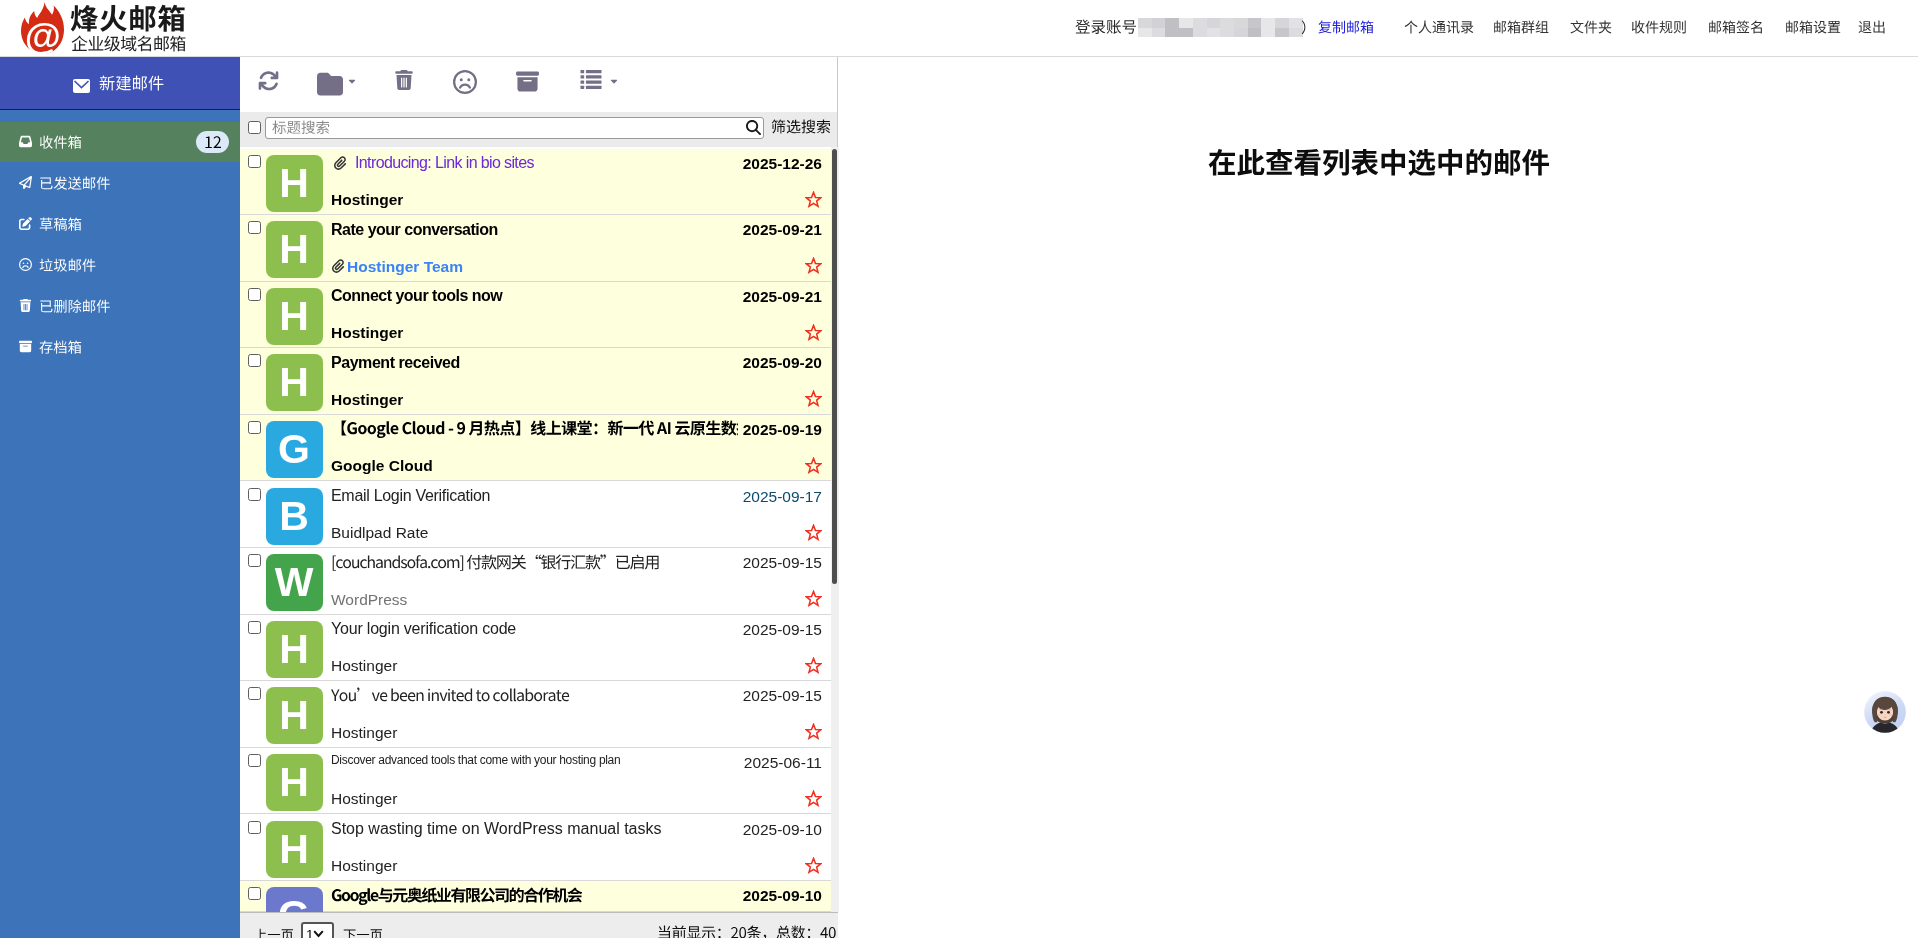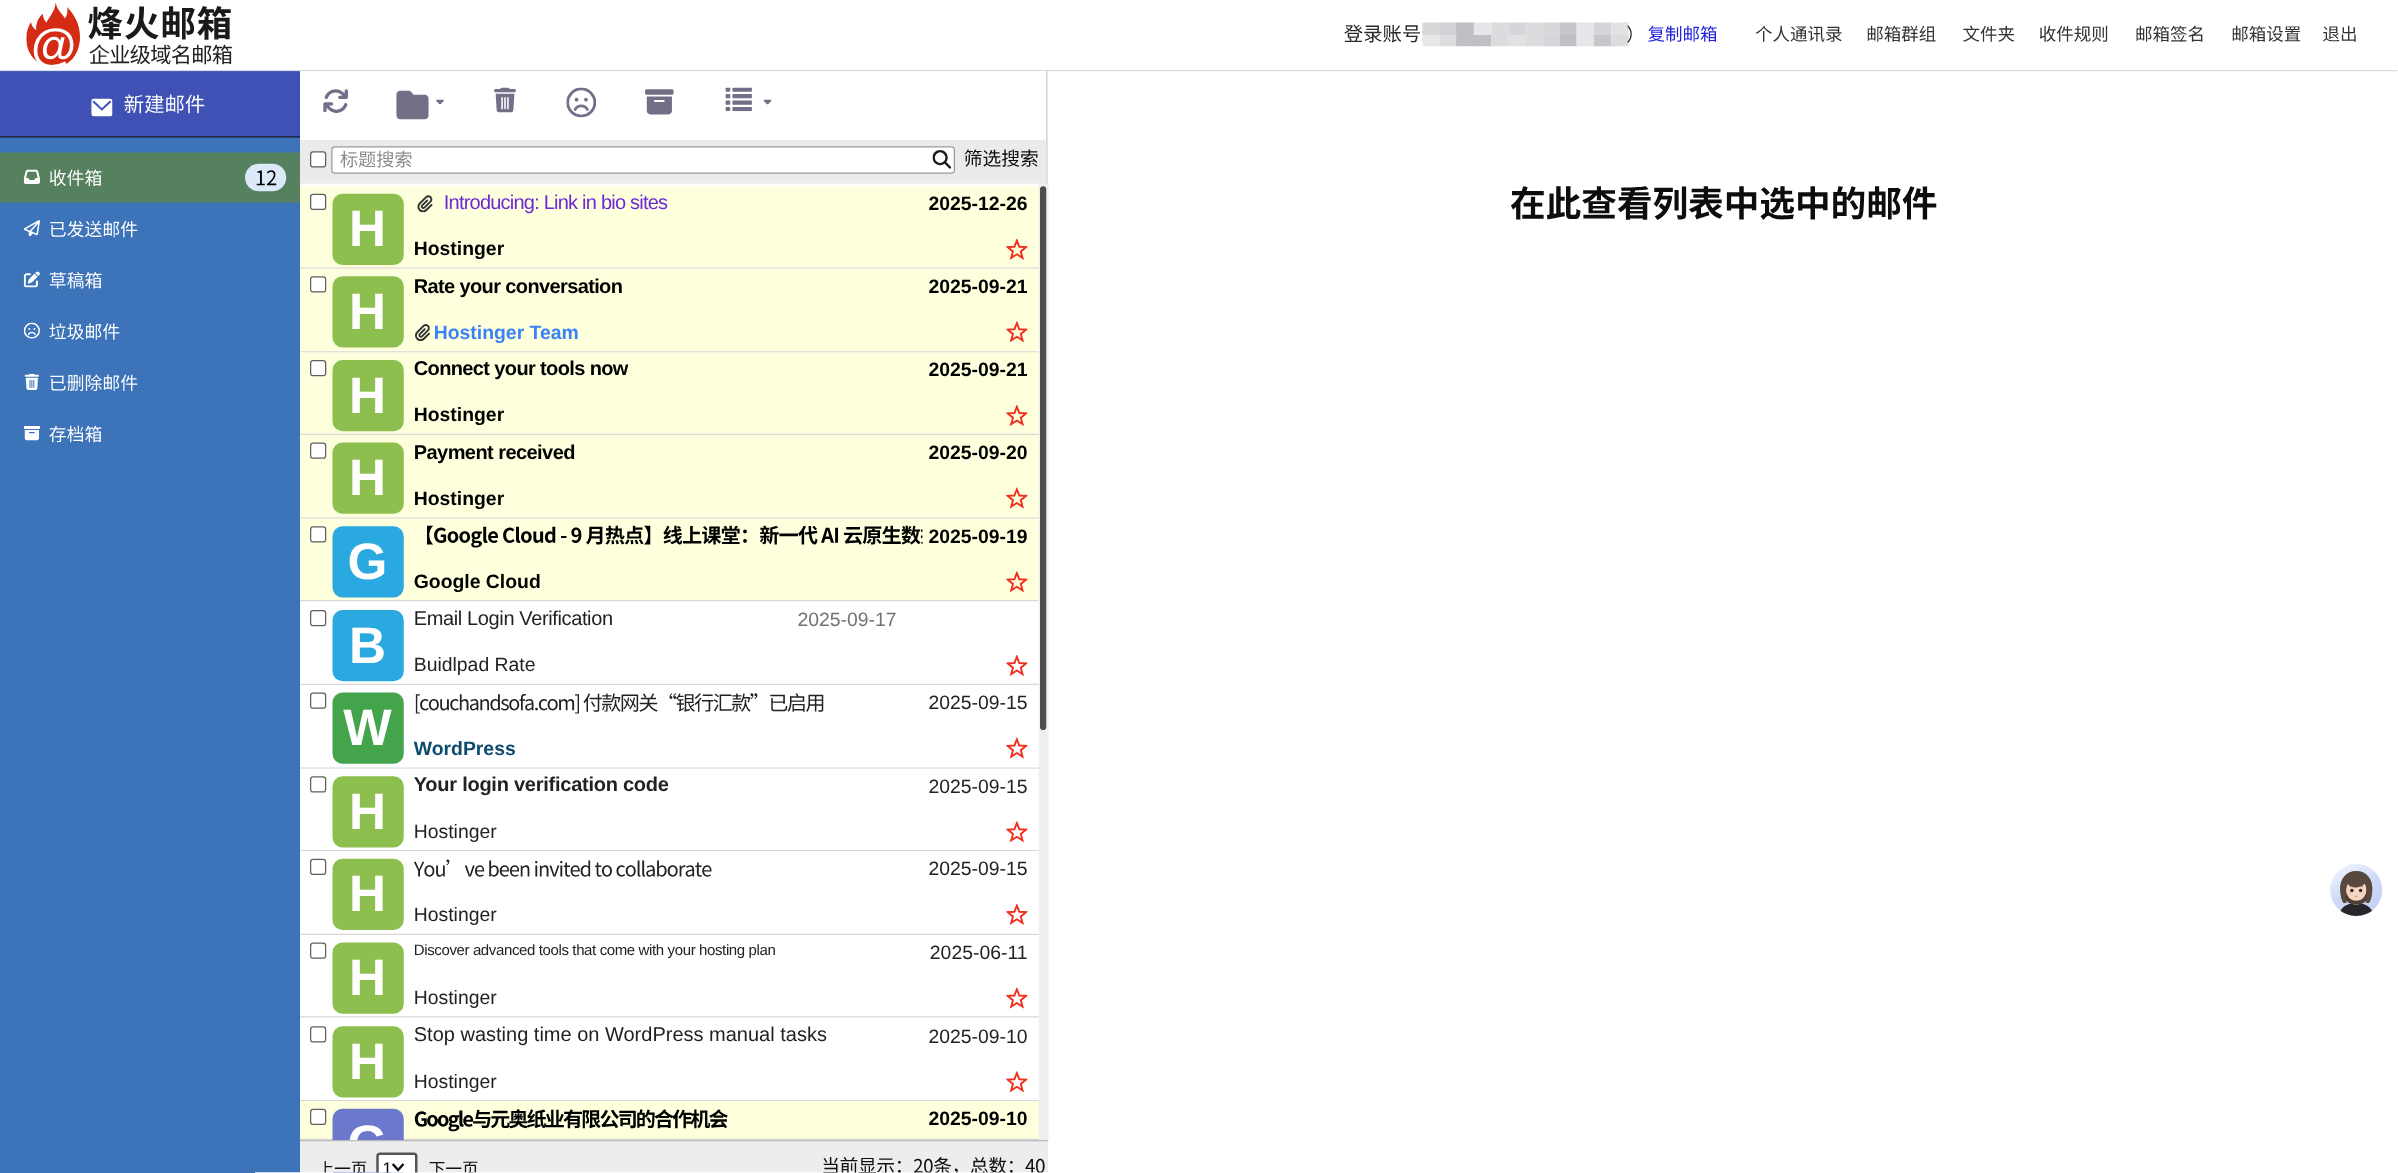--- a/index.html
+++ b/index.html
@@ -247,46 +247,46 @@
 <div class="abs" style="left:331px;top:457.4px;font-size:15.5px;font-weight:bold;color:#000">Google Cloud</div>
 <svg class="abs" style="left:805px;top:456.9px" width="17" height="17" viewBox="0 0 512 512">
     <path d="M256 42L315 193L477 202L351 305L392 462L256 374L120 462L161 305L35 202L197 193Z" fill="none" stroke="#f22e1e" stroke-width="46" stroke-linejoin="miter"></path>
   </svg>
 <div class="abs" style="left:240px;top:481.5px;width:597px;height:66.6px;background:#fff;border-bottom:1px solid #d8d8d8;overflow:hidden"></div>
 <div class="abs" style="left:248px;top:487.5px;width:13px;height:13px;background:#fff;border:1.4px solid #5f5f5f;border-radius:2.5px"></div>
 <div class="abs" style="left:265.5px;top:487.5px;width:57px;height:57px;background:#29a9e0;border-radius:8px;overflow:hidden">
     <div style="text-align:center;font-size:41px;line-height:57px;font-weight:bold;color:#fff">B</div>
   </div>
 <div class="abs" style="left:331px;top:487.0px;font-size:16px;font-weight:normal;color:#222;white-space:nowrap;letter-spacing:-0.30px">Email Login Verification</div>
-<div class="abs" style="left:638px;top:487.5px;width:184px;font-size:15.5px;font-weight:normal;color:#737373">2025-09-17</div>
+<div class="abs" style="left:638px;top:487.5px;width:184px;text-align:right;font-size:15.5px;font-weight:normal;color:#0c4a6e">2025-09-17</div>
 <div class="abs" style="left:331px;top:524.0px;font-size:15.5px;font-weight:normal;color:#222">Buidlpad Rate</div>
 <svg class="abs" style="left:805px;top:523.5px" width="17" height="17" viewBox="0 0 512 512">
     <path d="M256 42L315 193L477 202L351 305L392 462L256 374L120 462L161 305L35 202L197 193Z" fill="none" stroke="#f22e1e" stroke-width="46" stroke-linejoin="miter"></path>
   </svg>
 <div class="abs" style="left:240px;top:548.1px;width:597px;height:66.6px;background:#fff;border-bottom:1px solid #d8d8d8;overflow:hidden"></div>
 <div class="abs" style="left:248px;top:554.1px;width:13px;height:13px;background:#fff;border:1.4px solid #5f5f5f;border-radius:2.5px"></div>
 <div class="abs" style="left:265.5px;top:554.1px;width:57px;height:57px;background:#43a44c;border-radius:8px;overflow:hidden">
     <div style="text-align:center;font-size:41px;line-height:57px;font-weight:bold;color:#fff">W</div>
   </div>
 <div class="abs" style="left:331px;top:553.6px;width:407px;height:20px;overflow:hidden">
     <svg style="position:absolute;left:0.0px;top:0.0px" width="329" height="20" viewBox="0 -14.1 329 20">
       <path d="M1.7 2.7H4.9V1.9H2.8V-11.8H4.9V-12.7H1.7ZM9.2 0.2C10.2 0.2 11.2 -0.2 12 -0.9L11.3 -1.9C10.8 -1.4 10.1 -1 9.3 -1C7.7 -1 6.6 -2.3 6.6 -4.3C6.6 -6.3 7.7 -7.7 9.3 -7.7C10 -7.7 10.6 -7.4 11.1 -6.9L11.8 -7.9C11.2 -8.4 10.4 -8.9 9.3 -8.9C7 -8.9 5.1 -7.2 5.1 -4.3C5.1 -1.5 6.9 0.2 9.2 0.2ZM16.1 0.2C18.2 0.2 20.1 -1.5 20.1 -4.3C20.1 -7.2 18.2 -8.9 16.1 -8.9C14 -8.9 12.1 -7.2 12.1 -4.3C12.1 -1.5 14 0.2 16.1 0.2ZM16.1 -1C14.6 -1 13.6 -2.3 13.6 -4.3C13.6 -6.3 14.6 -7.7 16.1 -7.7C17.6 -7.7 18.6 -6.3 18.6 -4.3C18.6 -2.3 17.6 -1 16.1 -1ZM23.8 0.2C25 0.2 25.9 -0.4 26.7 -1.4H26.7L26.9 0H28.1V-8.7H26.6V-2.5C25.8 -1.5 25.2 -1.1 24.3 -1.1C23.1 -1.1 22.6 -1.7 22.6 -3.4V-8.7H21.2V-3.2C21.2 -1 22 0.2 23.8 0.2ZM33.3 0.2C34.3 0.2 35.3 -0.2 36.1 -0.9L35.4 -1.9C34.9 -1.4 34.2 -1 33.4 -1C31.8 -1 30.7 -2.3 30.7 -4.3C30.7 -6.3 31.9 -7.7 33.4 -7.7C34.1 -7.7 34.7 -7.4 35.2 -6.9L35.9 -7.9C35.3 -8.4 34.5 -8.9 33.4 -8.9C31.1 -8.9 29.2 -7.2 29.2 -4.3C29.2 -1.5 31 0.2 33.3 0.2ZM36.9 0H38.3V-6.3C39.2 -7.2 39.8 -7.6 40.7 -7.6C41.8 -7.6 42.3 -6.9 42.3 -5.3V0H43.8V-5.5C43.8 -7.7 43 -8.9 41.1 -8.9C40 -8.9 39.1 -8.3 38.3 -7.5L38.3 -9.2V-12.7H36.9ZM47.4 0.2C48.5 0.2 49.5 -0.4 50.3 -1H50.3L50.5 0H51.7V-5.3C51.7 -7.5 50.8 -8.9 48.7 -8.9C47.3 -8.9 46 -8.3 45.3 -7.8L45.8 -6.8C46.5 -7.2 47.4 -7.7 48.4 -7.7C49.9 -7.7 50.2 -6.6 50.2 -5.5C46.5 -5.1 44.9 -4.1 44.9 -2.3C44.9 -0.7 46 0.2 47.4 0.2ZM47.8 -1C47 -1 46.3 -1.4 46.3 -2.4C46.3 -3.5 47.3 -4.2 50.2 -4.5V-2.1C49.4 -1.4 48.7 -1 47.8 -1ZM53.3 0H54.8V-6.3C55.6 -7.2 56.2 -7.6 57.1 -7.6C58.3 -7.6 58.8 -6.9 58.8 -5.3V0H60.2V-5.5C60.2 -7.7 59.4 -8.9 57.6 -8.9C56.4 -8.9 55.5 -8.3 54.7 -7.4H54.6L54.5 -8.7H53.3ZM64.8 0.2C65.9 0.2 66.8 -0.4 67.5 -1H67.5L67.7 0H68.9V-12.7H67.4V-9.4L67.5 -7.9C66.7 -8.5 66 -8.9 65 -8.9C63 -8.9 61.3 -7.2 61.3 -4.3C61.3 -1.4 62.7 0.2 64.8 0.2ZM65.2 -1C63.6 -1 62.8 -2.3 62.8 -4.4C62.8 -6.3 63.9 -7.7 65.3 -7.7C66 -7.7 66.7 -7.4 67.4 -6.8V-2.2C66.7 -1.4 66 -1 65.2 -1ZM72.9 0.2C75 0.2 76.1 -1 76.1 -2.4C76.1 -4 74.7 -4.5 73.4 -5C72.5 -5.4 71.6 -5.7 71.6 -6.5C71.6 -7.2 72.1 -7.8 73.2 -7.8C74 -7.8 74.6 -7.4 75.2 -7L75.9 -7.9C75.2 -8.5 74.2 -8.9 73.2 -8.9C71.3 -8.9 70.2 -7.8 70.2 -6.4C70.2 -5 71.5 -4.4 72.7 -3.9C73.7 -3.6 74.7 -3.2 74.7 -2.3C74.7 -1.5 74.1 -0.9 73 -0.9C71.9 -0.9 71.2 -1.3 70.4 -2L69.7 -1C70.5 -0.3 71.7 0.2 72.9 0.2ZM80.4 0.2C82.5 0.2 84.4 -1.5 84.4 -4.3C84.4 -7.2 82.5 -8.9 80.4 -8.9C78.2 -8.9 76.4 -7.2 76.4 -4.3C76.4 -1.5 78.2 0.2 80.4 0.2ZM80.4 -1C78.9 -1 77.9 -2.3 77.9 -4.3C77.9 -6.3 78.9 -7.7 80.4 -7.7C81.9 -7.7 82.9 -6.3 82.9 -4.3C82.9 -2.3 81.9 -1 80.4 -1ZM84.6 -7.5H85.8V0H87.2V-7.5H89.1V-8.7H87.2V-10.1C87.2 -11.2 87.6 -11.8 88.5 -11.8C88.8 -11.8 89.1 -11.7 89.4 -11.5L89.8 -12.7C89.4 -12.8 88.9 -12.9 88.3 -12.9C86.6 -12.9 85.8 -11.8 85.8 -10.1V-8.7L84.6 -8.6ZM91.6 0.2C92.7 0.2 93.6 -0.4 94.5 -1H94.5L94.6 0H95.8V-5.3C95.8 -7.5 95 -8.9 92.8 -8.9C91.4 -8.9 90.2 -8.3 89.4 -7.8L90 -6.8C90.7 -7.2 91.6 -7.7 92.6 -7.7C94 -7.7 94.4 -6.6 94.4 -5.5C90.7 -5.1 89.1 -4.1 89.1 -2.3C89.1 -0.7 90.1 0.2 91.6 0.2ZM92 -1C91.1 -1 90.5 -1.4 90.5 -2.4C90.5 -3.5 91.5 -4.2 94.4 -4.5V-2.1C93.5 -1.4 92.8 -1 92 -1ZM98.2 0.2C98.8 0.2 99.3 -0.2 99.3 -0.9C99.3 -1.6 98.8 -2 98.2 -2C97.6 -2 97.1 -1.6 97.1 -0.9C97.1 -0.2 97.6 0.2 98.2 0.2ZM104.2 0.2C105.2 0.2 106.2 -0.2 107 -0.9L106.3 -1.9C105.8 -1.4 105.1 -1 104.3 -1C102.7 -1 101.6 -2.3 101.6 -4.3C101.6 -6.3 102.8 -7.7 104.3 -7.7C105 -7.7 105.6 -7.4 106.1 -6.9L106.8 -7.9C106.2 -8.4 105.4 -8.9 104.3 -8.9C102 -8.9 100.1 -7.2 100.1 -4.3C100.1 -1.5 101.9 0.2 104.2 0.2ZM111.1 0.2C113.3 0.2 115.2 -1.5 115.2 -4.3C115.2 -7.2 113.3 -8.9 111.1 -8.9C109 -8.9 107.1 -7.2 107.1 -4.3C107.1 -1.5 109 0.2 111.1 0.2ZM111.1 -1C109.6 -1 108.6 -2.3 108.6 -4.3C108.6 -6.3 109.6 -7.7 111.1 -7.7C112.6 -7.7 113.7 -6.3 113.7 -4.3C113.7 -2.3 112.6 -1 111.1 -1ZM116.3 0H117.8V-6.3C118.6 -7.2 119.3 -7.6 120 -7.6C121.1 -7.6 121.6 -6.9 121.6 -5.3V0H123V-6.3C123.8 -7.2 124.5 -7.6 125.2 -7.6C126.3 -7.6 126.8 -6.9 126.8 -5.3V0H128.3V-5.5C128.3 -7.7 127.4 -8.9 125.7 -8.9C124.6 -8.9 123.7 -8.2 122.8 -7.2C122.4 -8.3 121.7 -8.9 120.4 -8.9C119.3 -8.9 118.4 -8.3 117.7 -7.4H117.6L117.5 -8.7H116.3ZM129 2.7H132.2V-12.7H129V-11.8H131.1V1.9H129ZM141.7 -6.5C142.5 -5.2 143.6 -3.5 144.1 -2.5L145.2 -3.1C144.7 -4.1 143.6 -5.7 142.8 -7ZM147.2 -13.2V-9.9H140.7V-8.7H147.2V-0.4C147.2 0 147.1 0.1 146.7 0.1C146.3 0.1 145 0.2 143.6 0.1C143.8 0.4 144 1 144.1 1.3C145.9 1.3 146.9 1.3 147.6 1.1C148.2 0.9 148.4 0.6 148.4 -0.4V-8.7H150.5V-9.9H148.4V-13.2ZM139.9 -13.3C139 -10.8 137.4 -8.4 135.8 -6.8C136 -6.5 136.4 -5.9 136.5 -5.6C137.1 -6.2 137.6 -6.9 138.2 -7.6V1.2H139.4V-9.4C140 -10.6 140.6 -11.8 141.1 -13ZM152 -3.5C151.7 -2.4 151.1 -1.1 150.6 -0.3C150.8 -0.2 151.3 0 151.5 0.2C152 -0.7 152.6 -2.1 153 -3.2ZM156.1 -3.1C156.5 -2.3 157 -1.2 157.2 -0.5L158.2 -1C158 -1.6 157.4 -2.7 157 -3.5ZM160.9 -8.3V-7.5C160.9 -5.3 160.6 -2 157.8 0.5C158.1 0.7 158.5 1 158.7 1.3C160.3 -0.2 161.1 -1.9 161.6 -3.5C162.2 -1.4 163.2 0.3 164.8 1.3C164.9 0.9 165.3 0.5 165.6 0.3C163.7 -0.8 162.5 -3.2 162 -6C162 -6.5 162 -7 162 -7.5V-8.3ZM154 -13.4V-11.9H150.9V-10.9H154V-9.5H151.2V-8.5H157.9V-9.5H155.1V-10.9H158.2V-11.9H155.1V-13.4ZM150.7 -5.1V-4H154V0C154 0.2 154 0.2 153.8 0.2C153.6 0.2 153 0.2 152.4 0.2C152.5 0.5 152.7 0.9 152.7 1.2C153.7 1.2 154.2 1.2 154.6 1.1C155 0.9 155.1 0.6 155.1 0V-4H158.4V-5.1ZM159.6 -13.4C159.3 -10.9 158.7 -8.5 157.7 -6.9V-7.3H151.4V-6.3H157.7V-6.8C158 -6.6 158.5 -6.3 158.7 -6.1C159.2 -7 159.7 -8.2 160 -9.4H163.9C163.7 -8.4 163.4 -7.2 163.1 -6.5L164.1 -6.2C164.5 -7.2 165 -8.9 165.3 -10.4L164.5 -10.6L164.3 -10.5H160.3C160.5 -11.4 160.7 -12.3 160.8 -13.3ZM168 -8.6C168.7 -7.7 169.5 -6.7 170.2 -5.6C169.6 -3.9 168.8 -2.5 167.6 -1.4C167.9 -1.3 168.4 -0.9 168.6 -0.7C169.5 -1.8 170.3 -3.1 171 -4.6C171.5 -3.8 171.9 -3.1 172.2 -2.5L173 -3.3C172.6 -4 172 -4.8 171.4 -5.8C171.8 -7.1 172.2 -8.5 172.4 -10.1L171.3 -10.2C171.2 -9 170.9 -7.9 170.6 -6.8C170 -7.7 169.4 -8.5 168.7 -9.2ZM172.6 -8.6C173.4 -7.7 174.1 -6.6 174.8 -5.6C174.2 -3.8 173.3 -2.4 172.1 -1.3C172.4 -1.1 172.9 -0.8 173.1 -0.6C174.1 -1.6 174.9 -2.9 175.5 -4.5C176.1 -3.6 176.5 -2.7 176.8 -2L177.7 -2.7C177.3 -3.6 176.7 -4.6 176 -5.7C176.4 -7 176.7 -8.5 177 -10.1L175.9 -10.2C175.7 -9 175.5 -7.9 175.2 -6.8C174.6 -7.7 174 -8.5 173.4 -9.2ZM166.3 -12.5V1.2H167.5V-11.3H178.3V-0.3C178.3 -0 178.2 0 177.9 0.1C177.6 0.1 176.6 0.1 175.5 0C175.7 0.4 175.9 0.9 176 1.2C177.4 1.2 178.3 1.2 178.8 1C179.3 0.8 179.5 0.4 179.5 -0.3V-12.5ZM183.3 -12.8C184 -11.9 184.7 -10.8 184.9 -10H181.8V-8.8H187.1V-6.9C187.1 -6.6 187.1 -6.3 187.1 -6H180.8V-4.8H186.8C186.3 -3.1 184.8 -1.2 180.5 0.2C180.8 0.5 181.2 1 181.4 1.3C185.5 -0.2 187.3 -2 188 -3.9C189.3 -1.4 191.4 0.3 194.3 1.2C194.4 0.8 194.8 0.3 195.1 0C192.2 -0.7 190 -2.4 188.8 -4.8H194.7V-6H188.4L188.5 -6.9V-8.8H193.8V-10H190.7C191.2 -10.9 191.9 -12 192.4 -12.9L191.1 -13.4C190.7 -12.4 190 -11 189.3 -10H185L186 -10.6C185.7 -11.4 185 -12.5 184.3 -13.3ZM206.9 -12.9 206.6 -13.6C205.5 -13.1 204.6 -12 204.6 -10.6C204.6 -9.7 205.1 -9 205.8 -9C206.6 -9 206.9 -9.6 206.9 -10.1C206.9 -10.7 206.5 -11.1 205.9 -11.1C205.8 -11.1 205.6 -11.1 205.5 -11C205.5 -11.7 206 -12.5 206.9 -12.9ZM210 -12.9 209.6 -13.6C208.6 -13.1 207.6 -12 207.6 -10.6C207.6 -9.7 208.2 -9 208.9 -9C209.6 -9 210 -9.6 210 -10.1C210 -10.7 209.6 -11.1 209 -11.1C208.8 -11.1 208.7 -11.1 208.6 -11C208.6 -11.7 209.1 -12.5 210 -12.9ZM222.7 -8.7V-6.8H218V-8.7ZM222.7 -9.7H218V-11.7H222.7ZM216.8 1.3C217.1 1.1 217.6 0.9 220.9 0C220.9 -0.3 220.8 -0.8 220.8 -1.1L218 -0.4V-5.7H219.5C220.2 -2.5 221.7 -0 224.2 1.2C224.3 0.8 224.7 0.4 224.9 0.1C223.7 -0.4 222.7 -1.3 221.9 -2.4C222.8 -2.9 223.9 -3.7 224.7 -4.3L223.9 -5.2C223.3 -4.6 222.3 -3.8 221.4 -3.3C221 -4 220.7 -4.8 220.5 -5.7H223.8V-12.7H216.8V-0.8C216.8 -0.2 216.5 0.1 216.3 0.3C216.4 0.5 216.7 1 216.8 1.3ZM212.3 -13.4C211.8 -11.9 210.9 -10.5 210 -9.5C210.2 -9.3 210.5 -8.7 210.6 -8.4C211.2 -9 211.7 -9.7 212.2 -10.5H215.9V-11.6H212.8C213 -12.1 213.2 -12.6 213.4 -13.1ZM212.5 1.2C212.8 0.9 213.2 0.6 216.2 -0.9C216.2 -1.2 216.1 -1.6 216 -2L213.8 -0.8V-4.4H216.1V-5.5H213.8V-7.7H215.7V-8.8H211.2V-7.7H212.6V-5.5H210.4V-4.4H212.6V-0.9C212.6 -0.3 212.3 0 212 0.1C212.2 0.4 212.4 0.9 212.5 1.2ZM231.2 -12.5V-11.3H239.1V-12.5ZM228.6 -13.5C227.7 -12.3 226.2 -10.9 224.8 -10C225.1 -9.7 225.4 -9.3 225.6 -9C227 -10 228.6 -11.6 229.7 -13ZM230.5 -8.1V-6.9H235.9V-0.3C235.9 -0 235.8 0.1 235.5 0.1C235.2 0.1 234.1 0.1 233 0C233.2 0.4 233.4 0.9 233.4 1.2C235 1.2 235.9 1.2 236.4 1.1C237 0.8 237.2 0.5 237.2 -0.3V-6.9H239.6V-8.1ZM229.2 -10C228.1 -8.2 226.3 -6.3 224.7 -5.2C224.9 -4.9 225.4 -4.4 225.5 -4.1C226.1 -4.6 226.8 -5.2 227.4 -5.8V1.3H228.5V-7.1C229.2 -7.9 229.8 -8.8 230.3 -9.6ZM240.6 -12.3C241.6 -11.7 242.7 -10.8 243.3 -10.3L244.1 -11.2C243.5 -11.7 242.3 -12.5 241.3 -13.1ZM239.8 -7.9C240.8 -7.3 242 -6.6 242.6 -6L243.4 -7C242.7 -7.5 241.5 -8.2 240.5 -8.7ZM240.1 0.2 241.2 1C242.1 -0.5 243.1 -2.4 243.9 -4L243 -4.8C242.1 -3 240.9 -1 240.1 0.2ZM254.1 -12.5H244.7V0.5H254.4V-0.7H245.9V-11.3H254.1ZM256 -3.5C255.6 -2.4 255.1 -1.1 254.5 -0.3C254.8 -0.2 255.2 0 255.5 0.2C256 -0.7 256.6 -2.1 257 -3.2ZM260 -3.1C260.5 -2.3 261 -1.2 261.2 -0.5L262.1 -1C261.9 -1.6 261.4 -2.7 260.9 -3.5ZM264.8 -8.3V-7.5C264.8 -5.3 264.6 -2 261.7 0.5C262 0.7 262.5 1 262.7 1.3C264.3 -0.2 265.1 -1.9 265.5 -3.5C266.2 -1.4 267.2 0.3 268.7 1.3C268.9 0.9 269.3 0.5 269.5 0.3C267.6 -0.8 266.5 -3.2 265.9 -6C265.9 -6.5 266 -7 266 -7.5V-8.3ZM257.9 -13.4V-11.9H254.8V-10.9H257.9V-9.5H255.2V-8.5H261.9V-9.5H259.1V-10.9H262.2V-11.9H259.1V-13.4ZM254.6 -5.1V-4H258V0C258 0.2 257.9 0.2 257.7 0.2C257.5 0.2 257 0.2 256.3 0.2C256.5 0.5 256.6 0.9 256.7 1.2C257.6 1.2 258.2 1.2 258.6 1.1C259 0.9 259.1 0.6 259.1 0V-4H262.4V-5.1ZM263.6 -13.4C263.3 -10.9 262.7 -8.5 261.7 -6.9V-7.3H255.3V-6.3H261.7V-6.8C262 -6.6 262.4 -6.3 262.6 -6.1C263.2 -7 263.6 -8.2 264 -9.4H267.9C267.6 -8.4 267.3 -7.2 267 -6.5L268 -6.2C268.5 -7.2 268.9 -8.9 269.2 -10.4L268.4 -10.6L268.2 -10.5H264.3C264.5 -11.4 264.6 -12.3 264.8 -13.3ZM272.5 -9.6 272.9 -9C273.9 -9.5 274.9 -10.5 274.9 -12C274.9 -12.8 274.3 -13.5 273.6 -13.5C272.9 -13.5 272.5 -13 272.5 -12.4C272.5 -11.9 272.9 -11.4 273.5 -11.4C273.7 -11.4 273.8 -11.5 273.9 -11.6C273.9 -10.8 273.4 -10 272.5 -9.6ZM269.4 -9.6 269.8 -9C270.8 -9.5 271.8 -10.5 271.8 -12C271.8 -12.8 271.2 -13.5 270.5 -13.5C269.8 -13.5 269.4 -13 269.4 -12.4C269.4 -11.9 269.8 -11.4 270.4 -11.4C270.6 -11.4 270.8 -11.5 270.9 -11.6C270.9 -10.8 270.3 -10 269.4 -9.6ZM285.2 -12.4V-11.2H295.6V-7H287.2V-9.7H286V-1.6C286 0.4 286.8 0.8 289.4 0.8C290 0.8 294.8 0.8 295.4 0.8C298.1 0.8 298.6 -0 298.9 -3C298.6 -3.1 298 -3.3 297.7 -3.5C297.5 -0.9 297.2 -0.4 295.5 -0.4C294.4 -0.4 290.2 -0.4 289.4 -0.4C287.6 -0.4 287.2 -0.6 287.2 -1.6V-5.9H295.6V-5.1H296.9V-12.4ZM303 -5V1.2H304.1V0.2H311.5V1.2H312.7V-5ZM304.1 -0.9V-3.9H311.5V-0.9ZM305.5 -13.1C305.9 -12.5 306.3 -11.7 306.5 -11.2H301V-7.3C301 -5 300.8 -1.8 299.1 0.5C299.4 0.6 299.9 1.1 300.1 1.3C301.8 -0.9 302.2 -4.2 302.2 -6.7H312.4V-11.2H307.2L307.7 -11.3C307.5 -11.9 307.1 -12.8 306.7 -13.5ZM302.2 -10H311.2V-7.8H302.2ZM315.8 -12.3V-6.5C315.8 -4.3 315.7 -1.4 313.9 0.6C314.2 0.7 314.7 1.1 314.8 1.4C316.1 0 316.6 -1.8 316.8 -3.6H320.9V1.1H322.1V-3.6H326.4V-0.4C326.4 -0.1 326.3 0 326 0C325.7 0.1 324.6 0.1 323.5 0C323.6 0.4 323.8 0.9 323.9 1.2C325.4 1.2 326.3 1.2 326.8 1C327.4 0.8 327.6 0.4 327.6 -0.4V-12.3ZM317 -11.2H320.9V-8.6H317ZM326.4 -11.2V-8.6H322.1V-11.2ZM317 -7.5H320.9V-4.8H317C317 -5.4 317 -6 317 -6.5ZM326.4 -7.5V-4.8H322.1V-7.5Z" fill="#222"></path>
     </svg>
   </div>
 <div class="abs" style="left:638px;top:554.1px;width:184px;text-align:right;font-size:15.5px;font-weight:normal;color:#222">2025-09-15</div>
-<div class="abs" style="left:331px;top:590.6px;font-size:15.5px;font-weight:bold;color:#0c4a6e">WordPress</div>
+<div class="abs" style="left:331px;top:590.6px;font-size:15.5px;font-weight:normal;color:#737373">WordPress</div>
 <svg class="abs" style="left:805px;top:590.1px" width="17" height="17" viewBox="0 0 512 512">
     <path d="M256 42L315 193L477 202L351 305L392 462L256 374L120 462L161 305L35 202L197 193Z" fill="none" stroke="#f22e1e" stroke-width="46" stroke-linejoin="miter"></path>
   </svg>
 <div class="abs" style="left:240px;top:614.7px;width:597px;height:66.6px;background:#fff;border-bottom:1px solid #d8d8d8;overflow:hidden"></div>
 <div class="abs" style="left:248px;top:620.7px;width:13px;height:13px;background:#fff;border:1.4px solid #5f5f5f;border-radius:2.5px"></div>
 <div class="abs" style="left:265.5px;top:620.7px;width:57px;height:57px;background:#8cbf4d;border-radius:8px;overflow:hidden">
     <div style="text-align:center;font-size:41px;line-height:57px;font-weight:bold;color:#fff">H</div>
   </div>
-<div class="abs" style="left:331px;top:620.2px;font-size:16px;font-weight:bold;color:#222;white-space:nowrap;letter-spacing:-0.20px">Your login verification code</div>
+<div class="abs" style="left:331px;top:620.2px;font-size:16px;font-weight:normal;color:#222;white-space:nowrap;letter-spacing:-0.20px">Your login verification code</div>
 <div class="abs" style="left:638px;top:620.7px;width:184px;text-align:right;font-size:15.5px;font-weight:normal;color:#222">2025-09-15</div>
 <div class="abs" style="left:331px;top:657.2px;font-size:15.5px;font-weight:normal;color:#222">Hostinger</div>
 <svg class="abs" style="left:805px;top:656.7px" width="17" height="17" viewBox="0 0 512 512">
     <path d="M256 42L315 193L477 202L351 305L392 462L256 374L120 462L161 305L35 202L197 193Z" fill="none" stroke="#f22e1e" stroke-width="46" stroke-linejoin="miter"></path>
   </svg>
 <div class="abs" style="left:240px;top:681.3px;width:597px;height:66.6px;background:#fff;border-bottom:1px solid #d8d8d8;overflow:hidden"></div>
 <div class="abs" style="left:248px;top:687.3px;width:13px;height:13px;background:#fff;border:1.4px solid #5f5f5f;border-radius:2.5px"></div>
 <div class="abs" style="left:265.5px;top:687.3px;width:57px;height:57px;background:#8cbf4d;border-radius:8px;overflow:hidden">
     <div style="text-align:center;font-size:41px;line-height:57px;font-weight:bold;color:#fff">H</div>
   </div>

